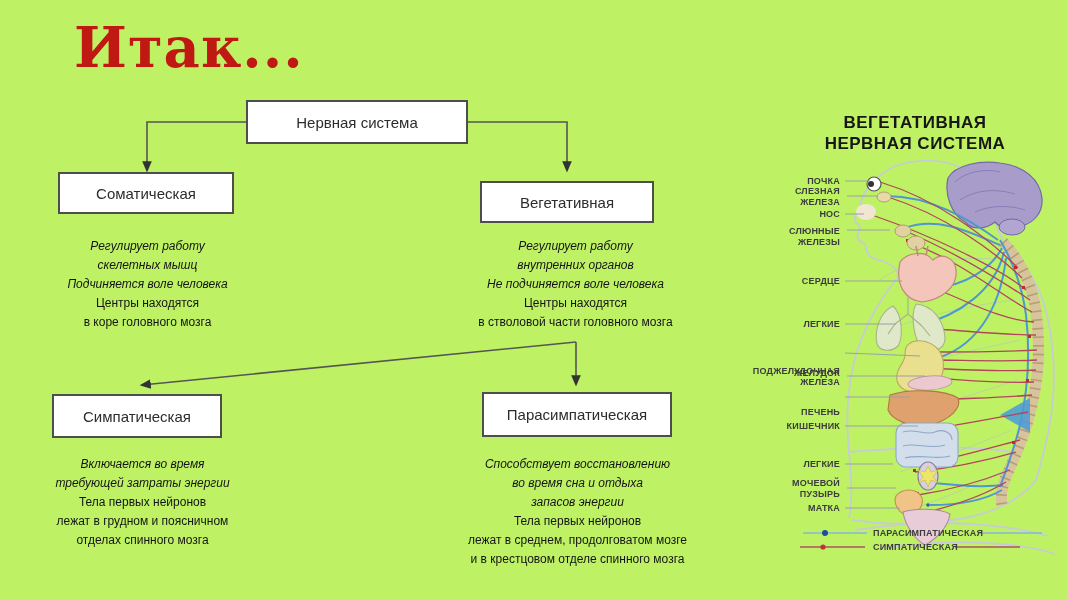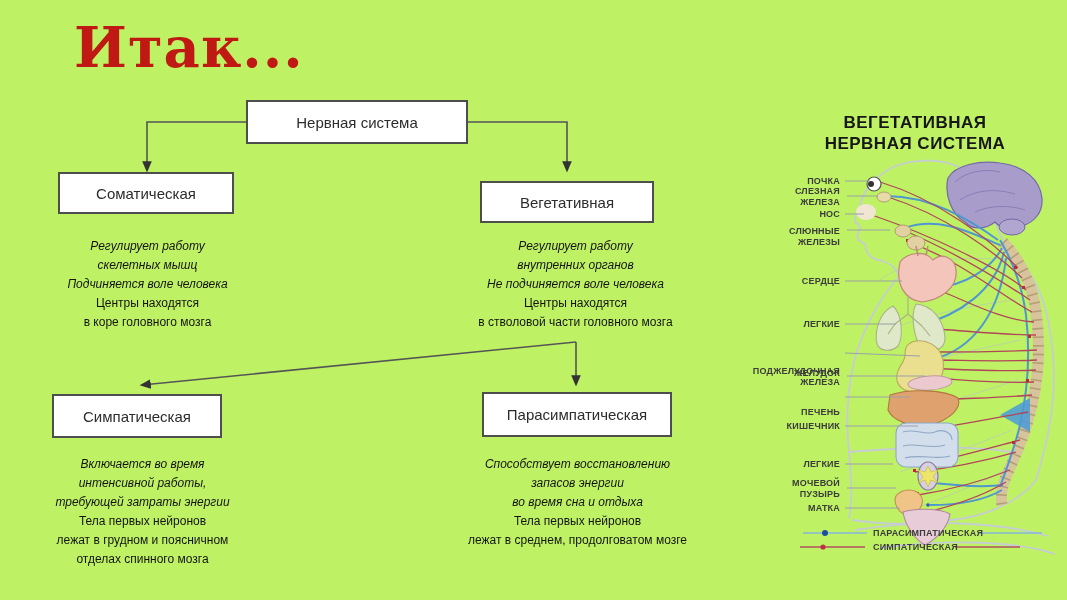--- a/index.html
+++ b/index.html
@@ -209,32 +209,32 @@
   </div>
   <div class="desc" style="left:418px;top:237px;width:315px;">
     <div class="it">Регулирует работу</div>
     <div class="it">внутренних органов</div>
     <div class="it">Не подчиняется воле человека</div>
     <div>Центры находятся</div>
     <div>в стволовой части головного мозга</div>
   </div>
   <div class="desc" style="left:10px;top:455px;width:265px;">
     <div class="it">Включается во время</div>
-    <div class="it">интенсивной работы,</div>
     <div class="it">требующей затраты энергии</div>
     <div>Тела первых нейронов</div>
     <div>лежат  в грудном и поясничном</div>
     <div>отделах спинного мозга</div>
   </div>
   <div class="desc" style="left:395px;top:455px;width:365px;">
     <div class="it">Способствует восстановлению</div>
+    <div class="it">во время сна и отдыха</div>
     <div class="it">запасов энергии</div>
-    <div class="it">во время сна и отдыха</div>
     <div>Тела первых нейронов</div>
     <div>лежат в среднем, продолговатом мозге</div>
+    <div>и в крестцовом отделе спинного мозга</div>
   </div>
 
   <div class="anat-title">
     <div>ВЕГЕТАТИВНАЯ</div>
     <div>НЕРВНАЯ СИСТЕМА</div>
   </div>
 
   <div class="olabel" style="top:176px;">
     <span>ПОЧКА</span>
   </div>

